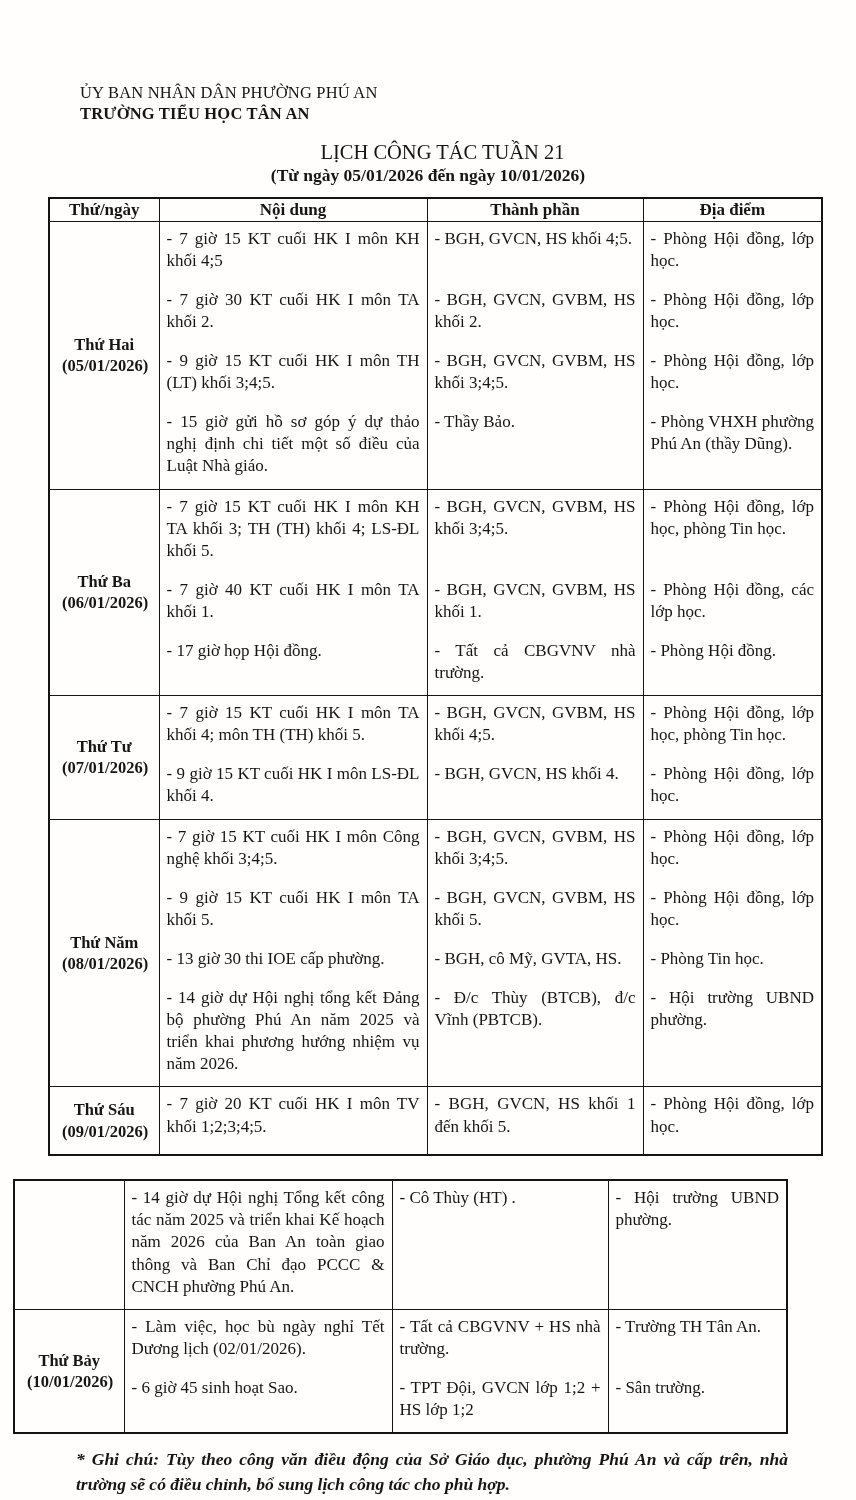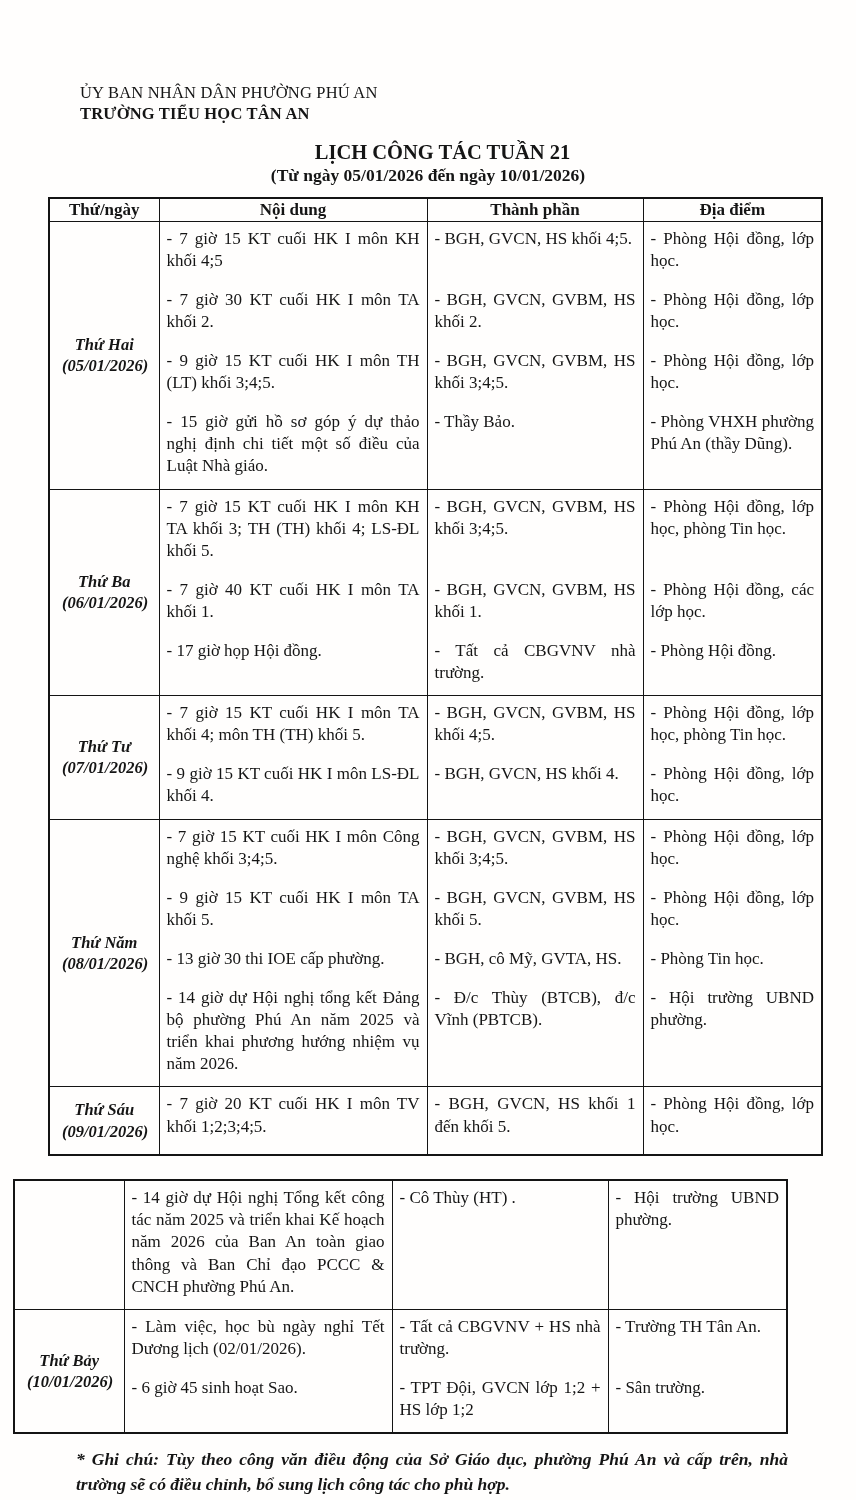--- a/index.html
+++ b/index.html
@@ -7,42 +7,42 @@
   .page {
     position:relative; width:856px; height:1500px; margin:0 auto;
     background:#fffefd; color:#151515; overflow:hidden;
     font-family:"Liberation Serif", serif;
     padding-top:83px;
   }
   .org-block { margin-left:80px; line-height:1.25; }
   .org-line1 { font-size:16.5px; letter-spacing:.2px; }
   .org-line2 { font-size:16.5px; font-weight:bold; letter-spacing:.2px; }
   .title-block { text-align:center; margin-top:16px; line-height:1.22; }
-  .title-main { font-size:20.5px; font-weight:bold;padding-left:29px; }
+  .title-main { font-size:20.5px; font-weight:normal;padding-left:29px; }
   .title-sub  { font-size:20.5px; font-weight:bold; }
   .title-range{ font-size:17.5px; font-weight:bold; }
 
   table.sched {
     border-collapse:collapse; table-layout:fixed;
     margin-left:48px; width:773px;
     border:2px solid #141414;
     font-size:17px; line-height:1.3;
   }
   table.sched.second { margin-top:23px;margin-left:13px; }
   col.c-day { width:110px; } col.c-content { width:268px; }
   col.c-part { width:216px; } col.c-loc { width:179px; }
   th {
     border:1.5px solid #141414; font-size:17px; font-weight:bold;
     padding:0 2px; text-align:center;
   }
   td { border-left:1.5px solid #141414; border-right:1.5px solid #141414; vertical-align:top; }
   tr.day-start td { border-top:1.5px solid #141414; }
   td.day-cell {
     vertical-align:middle; text-align:center; font-weight:bold;
-    font-size:16.5px; line-height:1.3; padding:12px;font-style:italic;
+    font-size:16.5px; line-height:1.3; padding:12px;
   }
   td.item-cell { padding:6px 7px 11px 7px; text-align:justify; }
   .note {
     margin:13px 40px 0 76px; width:712px;
     font-weight:bold; font-style:italic; font-size:17.5px; line-height:1.42;
     text-align:justify;
   }
 </style>
 </head>
 <body>

